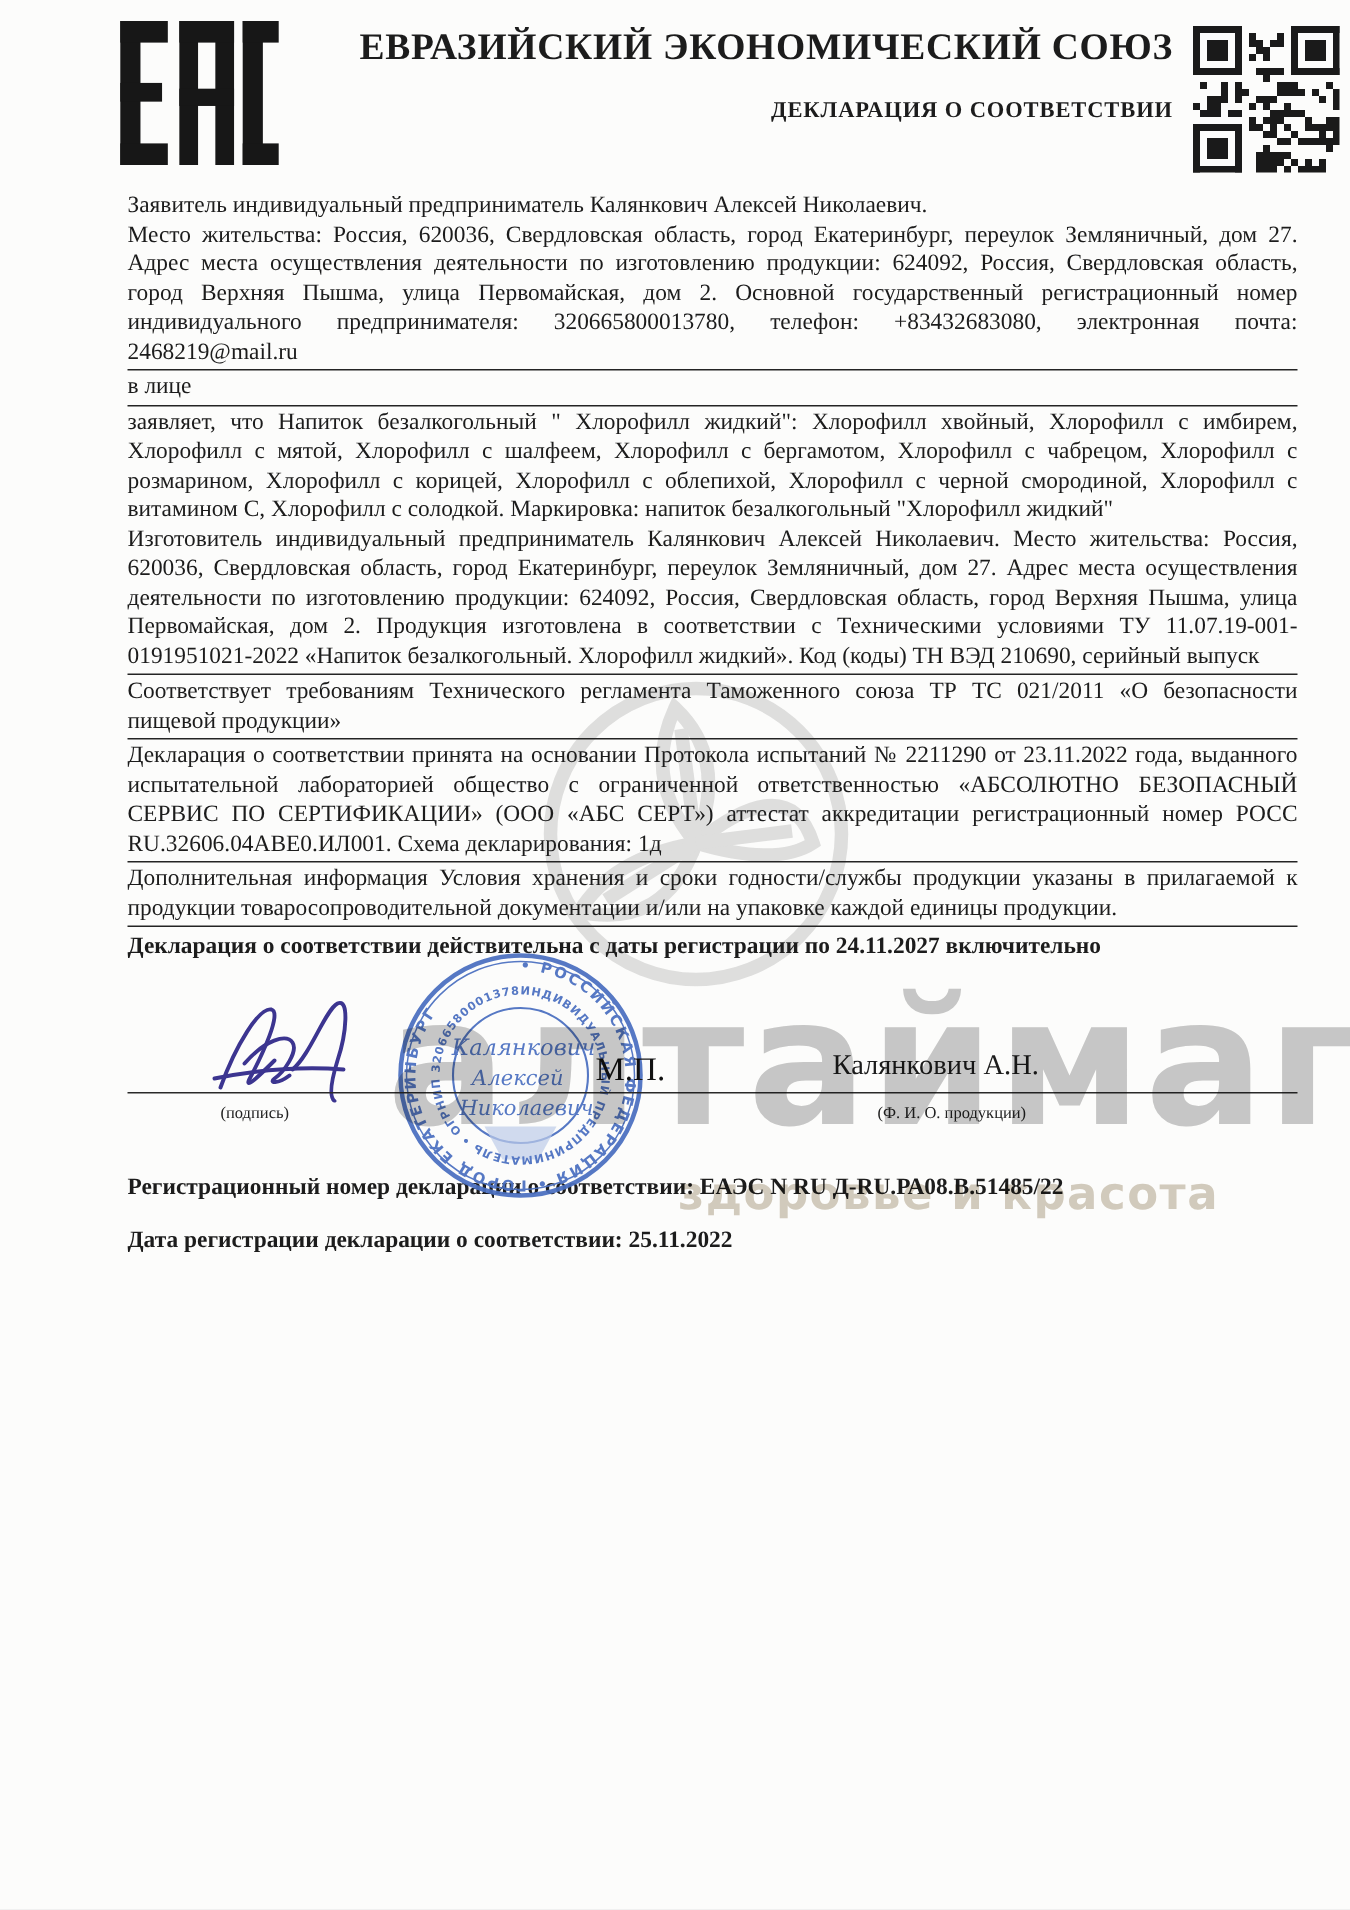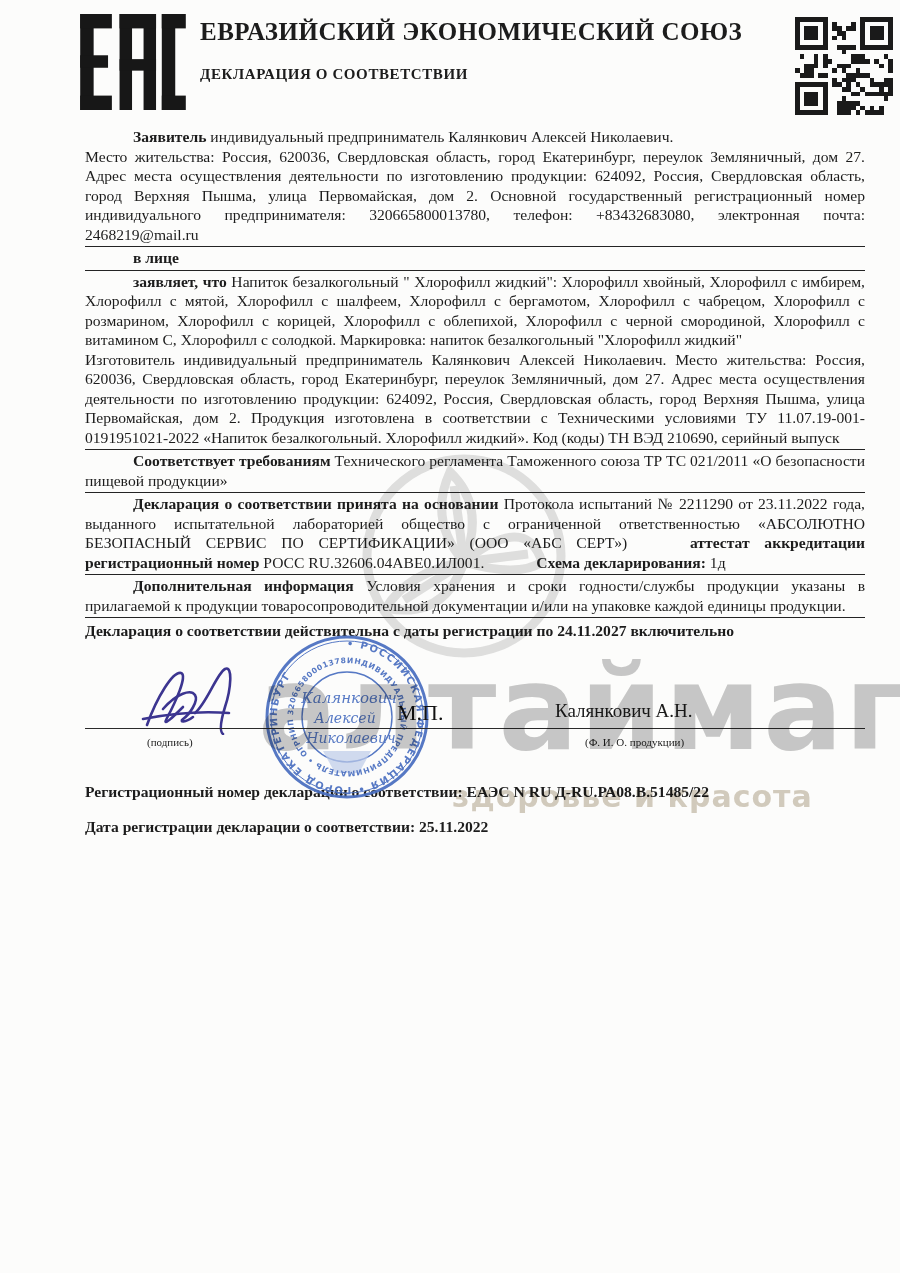--- a/index.html
+++ b/index.html
@@ -3,34 +3,34 @@
 <meta charset="utf-8">
 <style>
   html,body{margin:0;padding:0;background:#e8e8e8;}
   .page{
     position:relative;width:900px;height:1273px;background:#fcfcfb;
     font-family:"Liberation Serif","DejaVu Serif",serif;color:#1c1c1c;
     overflow:hidden;margin:0 auto;
   }
   
   .eac-logo{position:absolute;left:80px;top:14px;width:106px;height:96px;}
-  .header-titles{position:absolute;left:200px;right:118px;top:18px;text-align:left;}
+  .header-titles{position:absolute;left:200px;right:118px;top:18px;text-align:right;}
   .doc-title{font-size:25px;font-weight:bold;letter-spacing:.5px;line-height:27px;}
   .doc-subtitle{font-size:15px;font-weight:bold;letter-spacing:.6px;margin-top:21px;}
   .qr{position:absolute;left:795px;top:17px;width:98px;height:98px;}
   
   .doc-body{
     position:absolute;left:85px;top:126px;width:780px;
     font-size:15.6px;line-height:19.5px;text-align:justify;
   }
   .doc-body p{margin:0;}
   .sec{padding:1px 0 2px 0;}
   .rule-top{border-top:1.6px solid #242424;}
   .rule-bottom{border-bottom:1.6px solid #242424;}
-  b,.b{font-weight:bold;margin-left:48px;}
+  b,.b{font-weight:normal;}
   .validity{font-weight:bold;padding-top:3px;padding-bottom:4px;}
   
   .sign-zone{position:relative;height:124px;overflow:visible;}
   .sign-line{position:absolute;left:0;right:0;top:83px;border-top:1.4px solid #2a2a2a;}
   .sig-caption{position:absolute;font-size:11px;color:#222;}
   .cap-podpis{left:62px;top:88px;}
   .cap-fio{left:500px;top:88px;}
   .mp-label{position:absolute;left:312px;top:58px;font-size:22px;color:#111;}
   .applicant-name{position:absolute;left:470px;top:56px;font-size:19px;}
   .signature-svg{position:absolute;left:48px;top:18px;}

